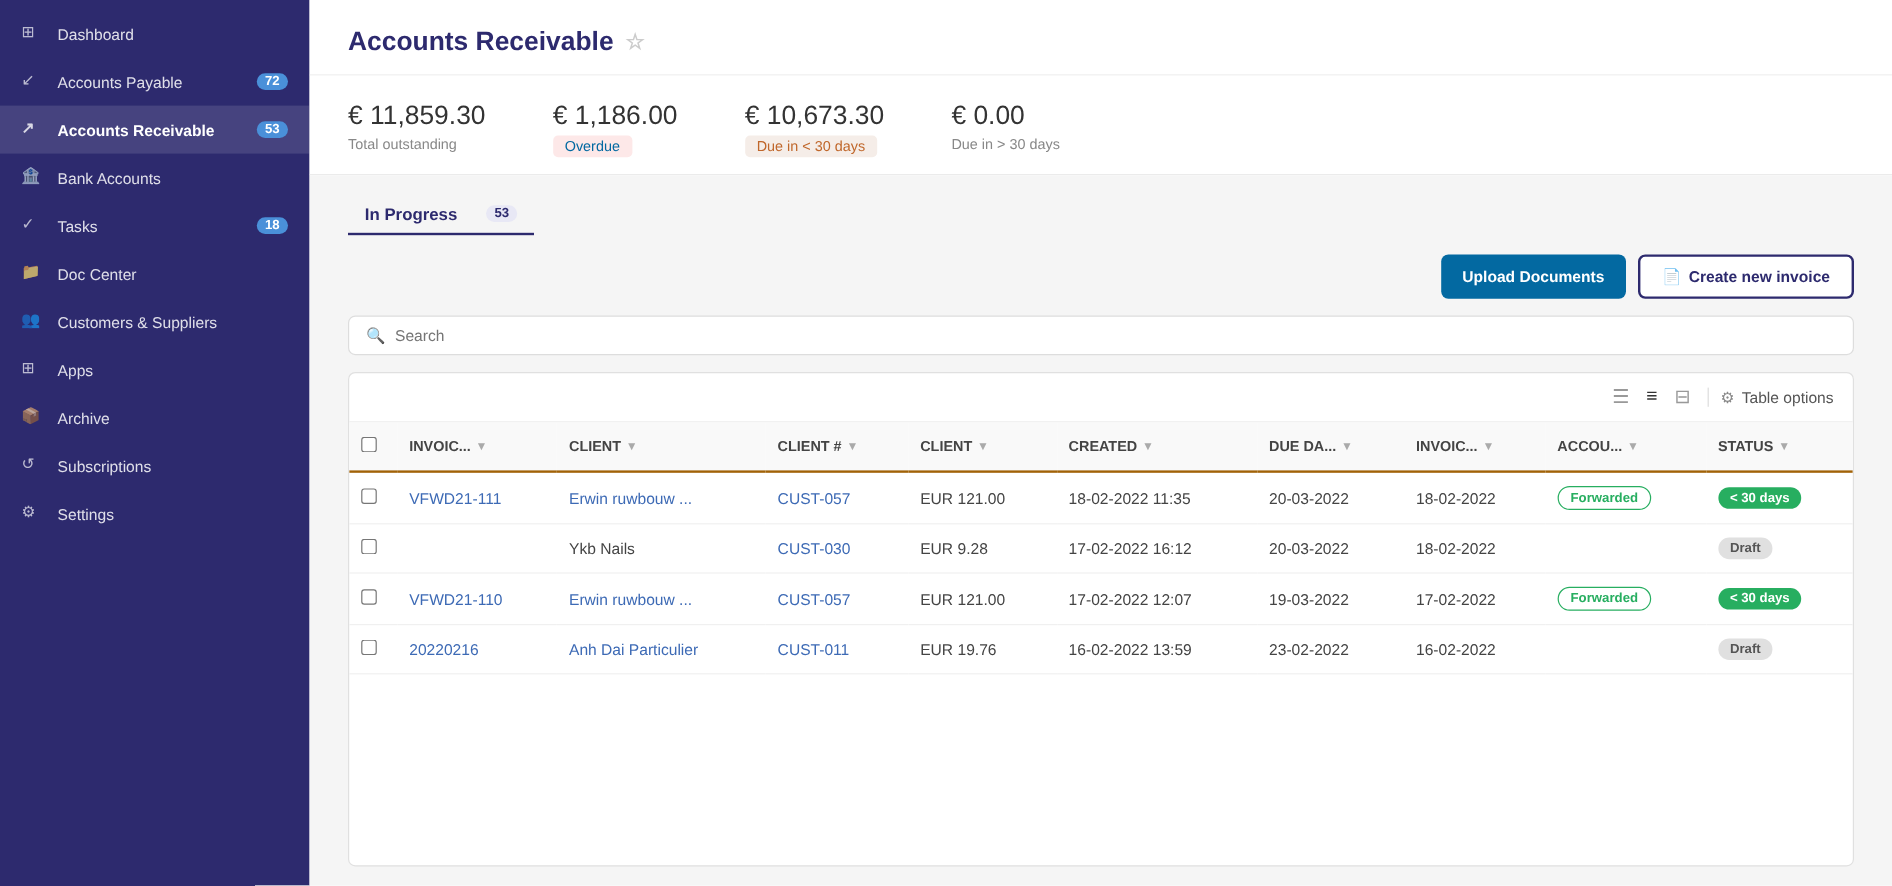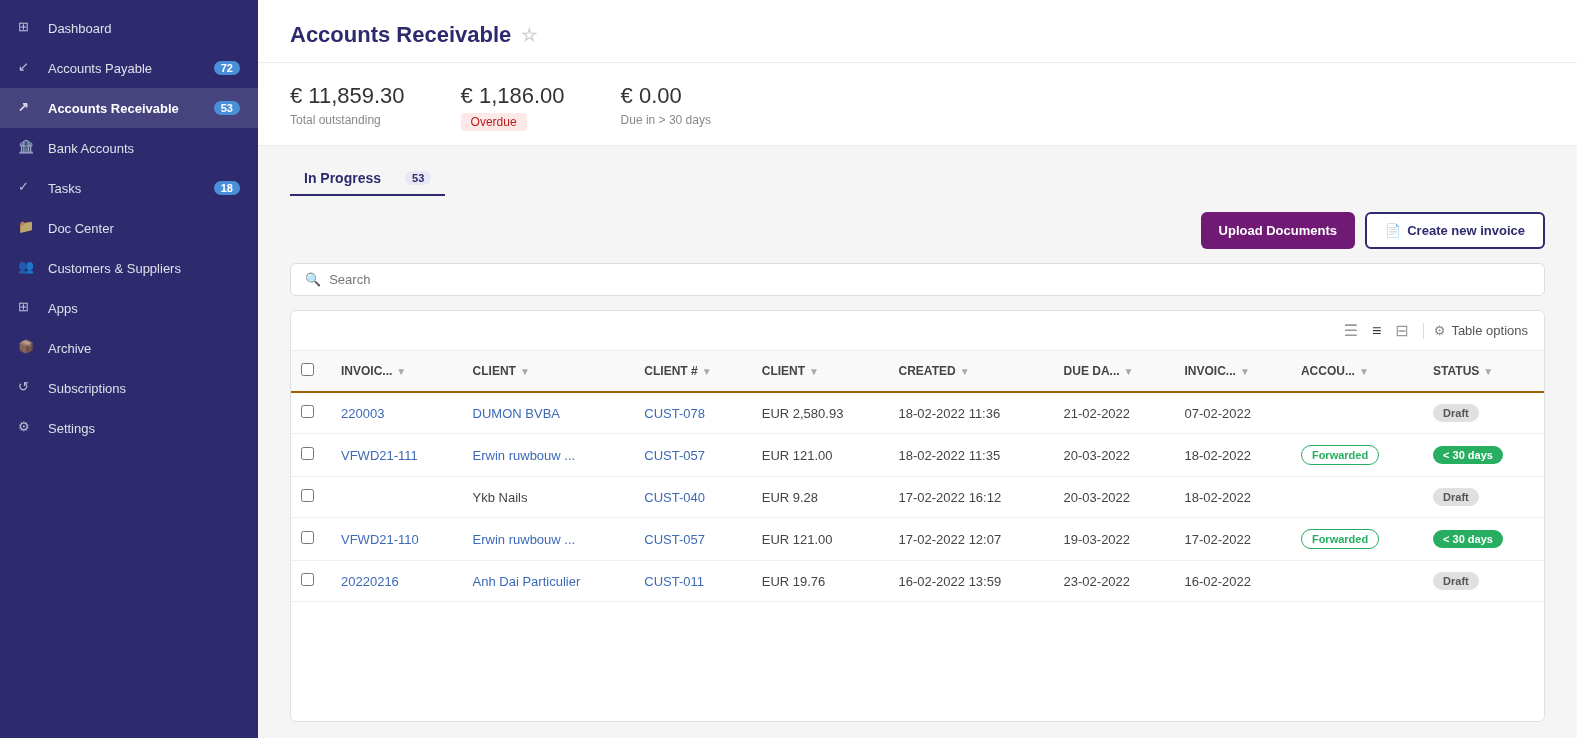--- a/index.html
+++ b/index.html
@@ -107,21 +107,21 @@
       color: #888;
       margin-top: 4px;
     }
     .stat-badge {
       display: inline-block;
       padding: 2px 10px;
       border-radius: 4px;
       font-size: 12px;
       margin-top: 4px;
     }
-    .stat-badge.overdue { background: #fde8e8; color: #b91c1c; }
+    .stat-badge.overdue { background: #fde8e8; color: #0369a1; }
     .stat-badge.due-30 { background: #f5ede8; color: #c0672b; }
 
     
     #content {
       flex: 1;
       display: flex;
       flex-direction: column;
       overflow: hidden;
       padding: 16px 32px;
       background: #f5f5f5;
@@ -159,21 +159,21 @@
     }
 
     
     .actions-row {
       display: flex;
       justify-content: flex-end;
       gap: 10px;
       margin-bottom: 14px;
     }
     .btn-primary {
-      background: #701a75;
+      background: #0369a1;
       color: #fff;
       border: none;
       padding: 9px 18px;
       border-radius: 6px;
       font-size: 13px;
       font-weight: 600;
       cursor: pointer;
     }
     .btn-outline {
       background: #fff;
@@ -369,20 +369,24 @@
   <div class="stats-row" id="stats-container">
       <div class="stat-item">
         <div class="stat-amount">€ 11,859.30</div>
         <div class="stat-label">Total outstanding</div>
       </div>
       <div class="stat-item">
         <div class="stat-amount">€ 1,186.00</div>
         <div><span class="stat-badge overdue">Overdue</span></div>
       </div>
       <div class="stat-item">
+        <div class="stat-amount">€ 10,673.30</div>
+        <div><span class="stat-badge due-30">Due in &lt; 30 days</span></div>
+      </div>
+      <div class="stat-item">
         <div class="stat-amount">€ 0.00</div>
         <div class="stat-label">Due in &gt; 30 days</div>
       </div>
     </div>
 
   <div id="content">
 
     <div class="tabs-row" id="tabs-container">
         <div class="tab active">
     <span>In Progress</span>
@@ -472,49 +476,37 @@
               </th>
             <th>
                 <div class="th-inner">
                   <span>STATUS</span>
                   <span class="filter-icon">▼</span>
                 </div>
               </th>
           </tr>
         </thead>
         <tbody id="table-body">
-            <tr>
-    <td><input type="checkbox" style=""></td>
-    <td><span class="link-text">220003</span></td>
-    <td><span class="link-text">DUMON BVBA</span></td>
-    <td><span class="link-text">CUST-078</span></td>
-    <td>EUR 2,580.93</td>
-    <td>18-02-2022 11:36</td>
-    <td>21-02-2022</td>
-    <td>07-02-2022</td>
-    <td></td>
-    <td><span class="badge badge-draft">Draft</span></td>
-  </tr>
             <tr>
     <td><input type="checkbox" style=""></td>
     <td><span class="link-text">VFWD21-111</span></td>
     <td><span class="link-text">Erwin ruwbouw ...</span></td>
     <td><span class="link-text">CUST-057</span></td>
     <td>EUR 121.00</td>
     <td>18-02-2022 11:35</td>
     <td>20-03-2022</td>
     <td>18-02-2022</td>
     <td><span class="badge badge-forwarded">Forwarded</span></td>
     <td><span class="badge badge-lt30">&lt; 30 days</span></td>
   </tr>
             <tr>
     <td><input type="checkbox" style=""></td>
     <td></td>
     <td><span>Ykb Nails</span></td>
-    <td><span class="link-text">CUST-040</span></td>
+    <td><span class="link-text">CUST-030</span></td>
     <td>EUR 9.28</td>
     <td>17-02-2022 16:12</td>
     <td>20-03-2022</td>
     <td>18-02-2022</td>
     <td></td>
     <td><span class="badge badge-draft">Draft</span></td>
   </tr>
             <tr>
     <td><input type="checkbox" style=""></td>
     <td><span class="link-text">VFWD21-110</span></td>

